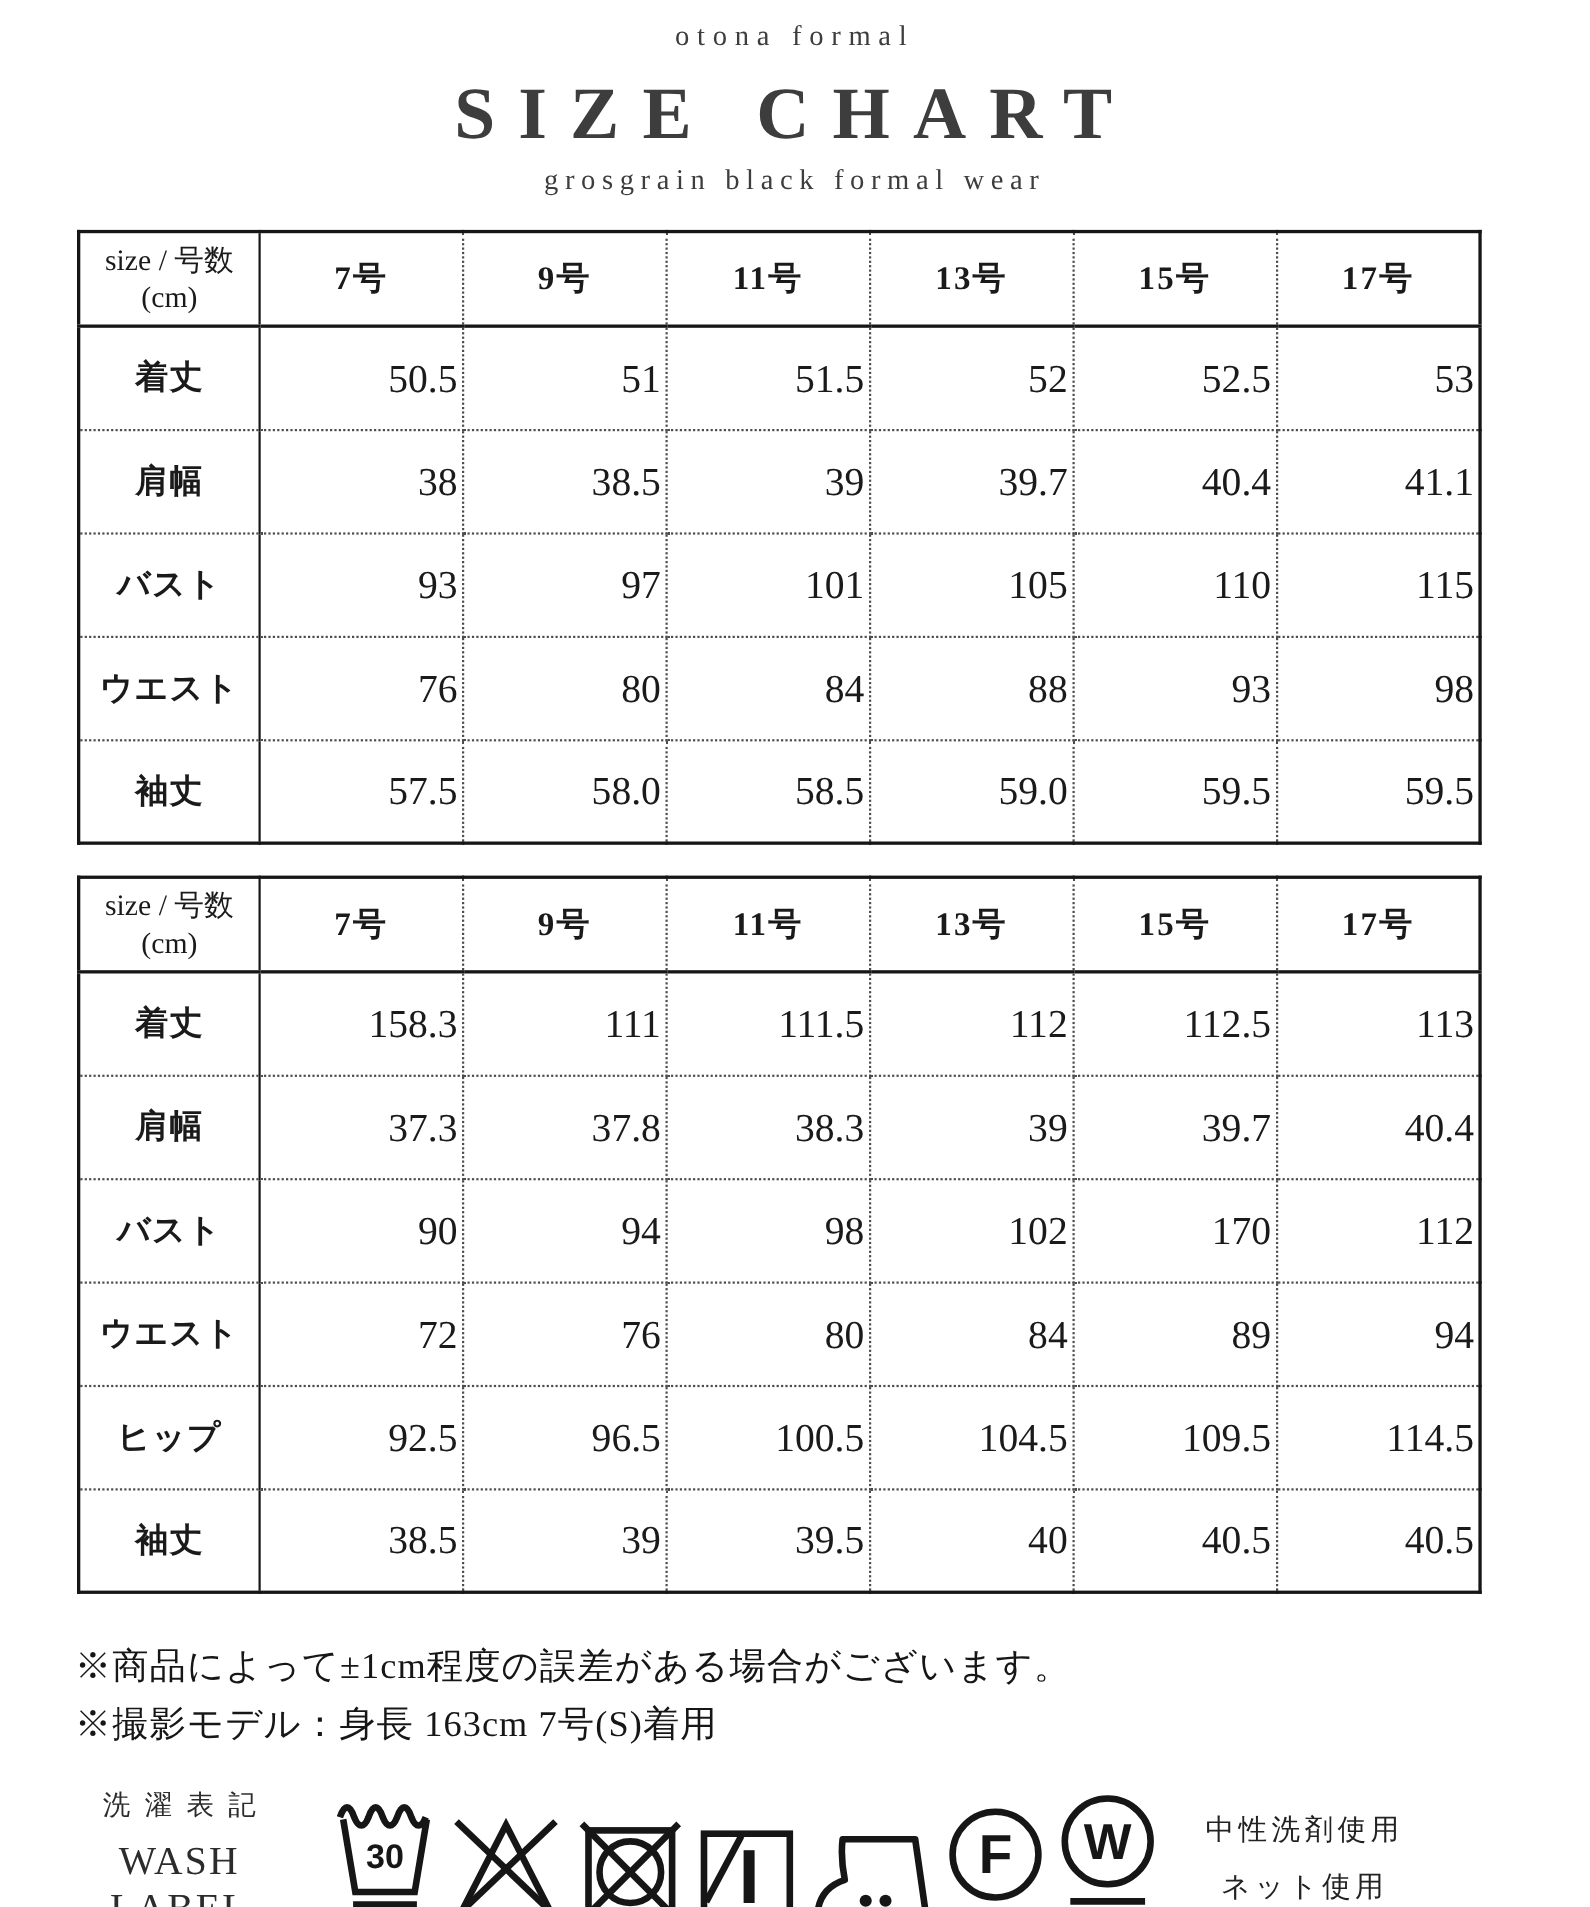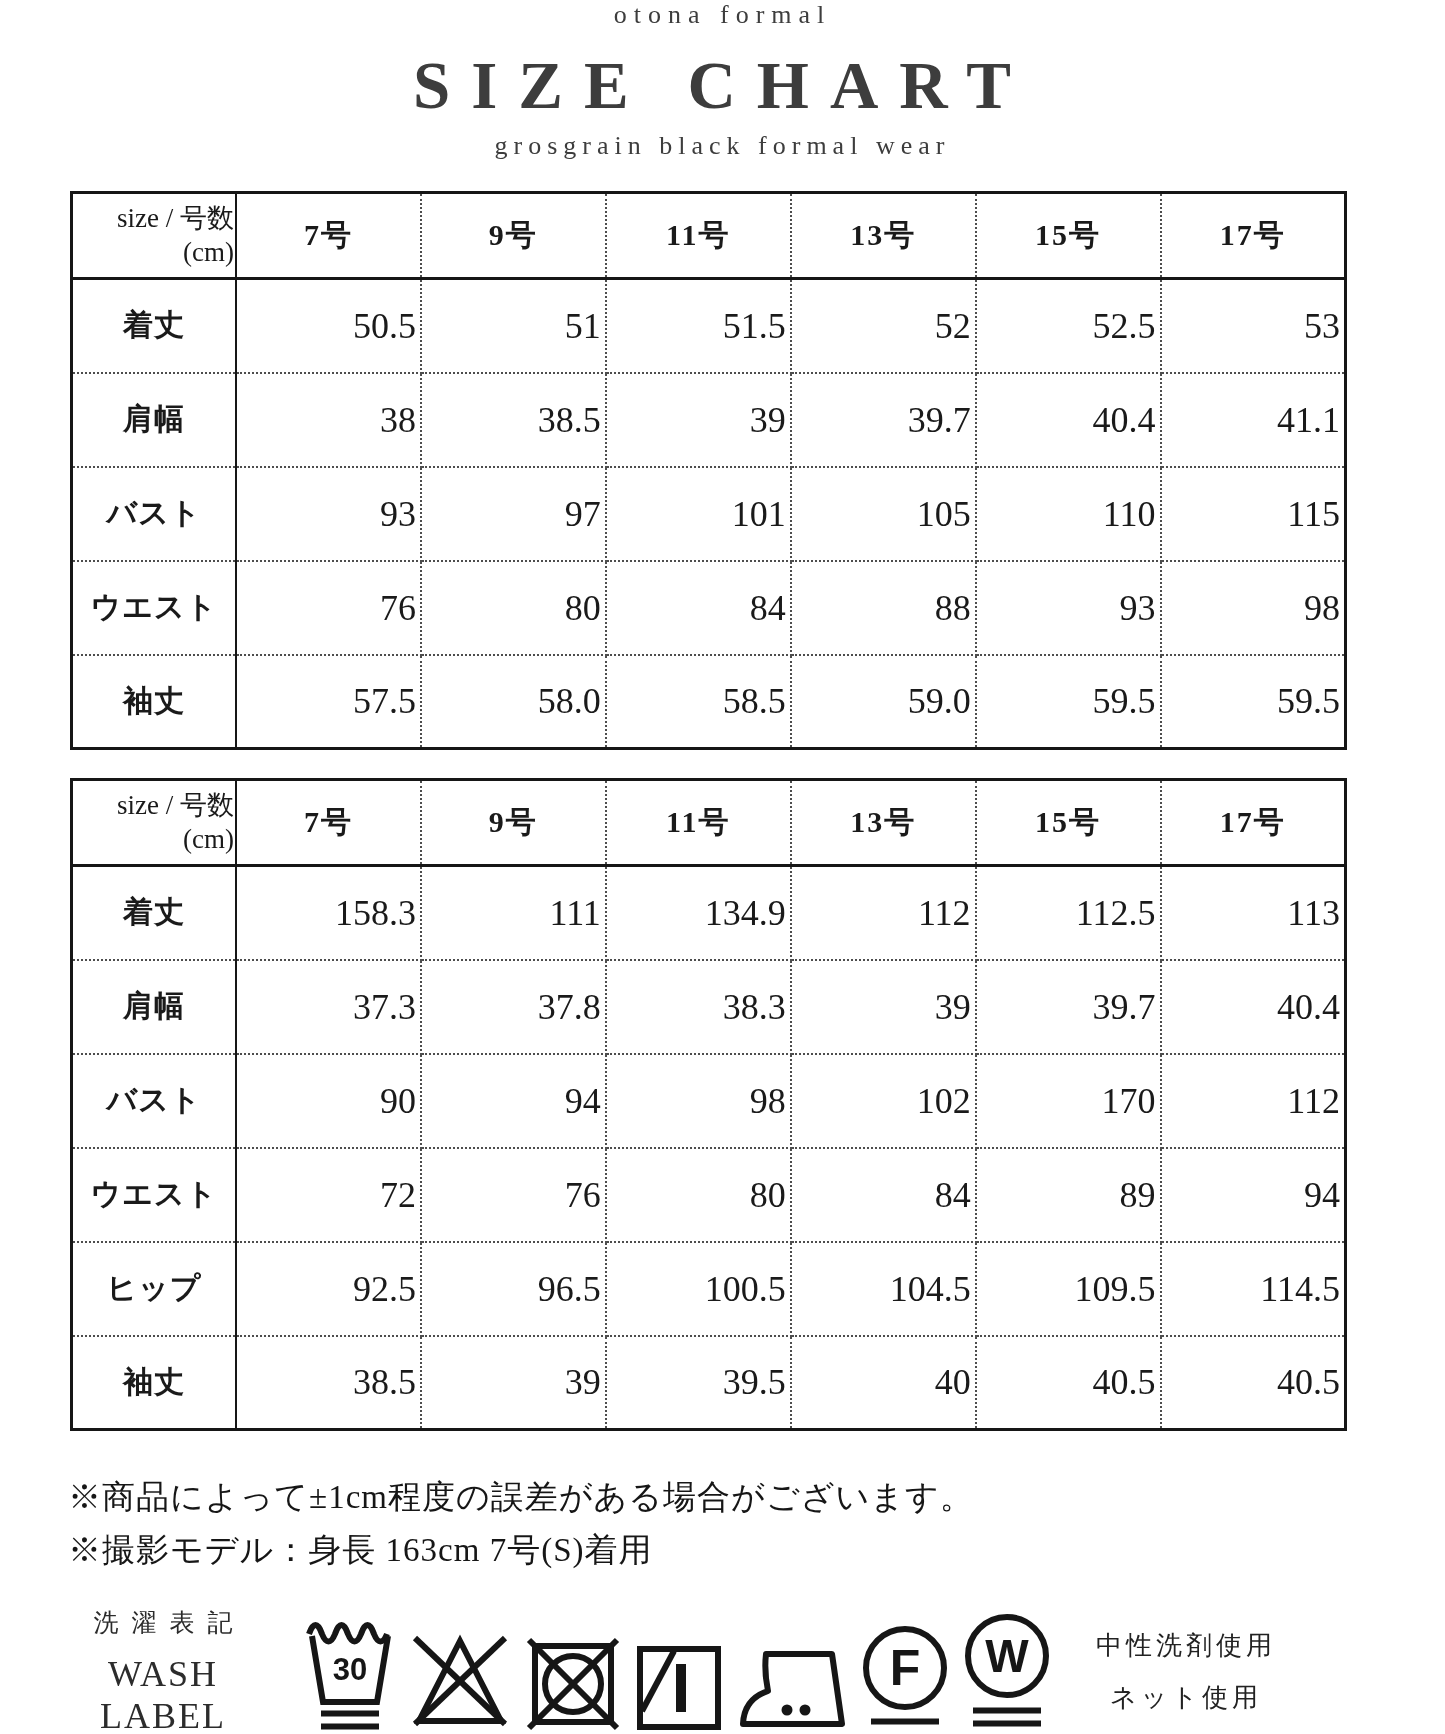--- a/index.html
+++ b/index.html
@@ -5,21 +5,21 @@
   html,body{margin:0;padding:0;background:#ffffff;}
   body{
     width:1445px;height:1734px;
     font-family:"Liberation Serif","DejaVu Serif",serif;
     color:#1a1a1a;
     -webkit-font-smoothing:antialiased;
   }
   .page{position:relative;width:1445px;height:1734px;overflow:hidden;background:#fff;}
 
   
-  .hdr{text-align:center;padding-top:0;color:#3d3d3d;}
+  .hdr{text-align:center;padding-top:18px;color:#3d3d3d;}
   .hdr .sub-top{font-size:26px;letter-spacing:7px;}
   .hdr .title{font-size:67px;letter-spacing:21px;font-weight:600;margin-top:22px;line-height:1.0;}
   .hdr .sub-bottom{font-size:26px;letter-spacing:6px;margin-top:12px;}
 
   
   .tables{width:1277px;margin:30px 0 0 70px;}
   table.size-table{
     width:100%;
     border-collapse:collapse;
     table-layout:fixed;
@@ -31,21 +31,21 @@
   table.size-table td{
     border:2px dotted #4d4d4d;
     vertical-align:middle;
   }
   table.size-table thead tr{height:86px;}
   table.size-table tbody tr{height:94px;}
   table.size-table th.corner{
     width:160px;
     font-size:27px;
     font-weight:400;
-    text-align:right;
+    text-align:center;
     line-height:1.25;
     border-right:2px solid #161616;
   }
   table.size-table thead th{border-bottom:3px solid #161616;}
   table.size-table th.colh{
     font-size:30px;
     font-weight:700;
     text-align:center;
     letter-spacing:2px;
   }
@@ -168,21 +168,21 @@
             <th class="colh">13号</th>
             <th class="colh">15号</th>
             <th class="colh">17号</th>
           </tr>
         </thead>
         <tbody>
           <tr>
             <th class="rowlbl">着丈</th>
             <td>158.3</td>
             <td>111</td>
-            <td>134.9</td>
+            <td>111.5</td>
             <td>112</td>
             <td>112.5</td>
             <td>113</td>
           </tr>
           <tr>
             <th class="rowlbl">肩幅</th>
             <td>37.3</td>
             <td>37.8</td>
             <td>38.3</td>
             <td>39</td>

